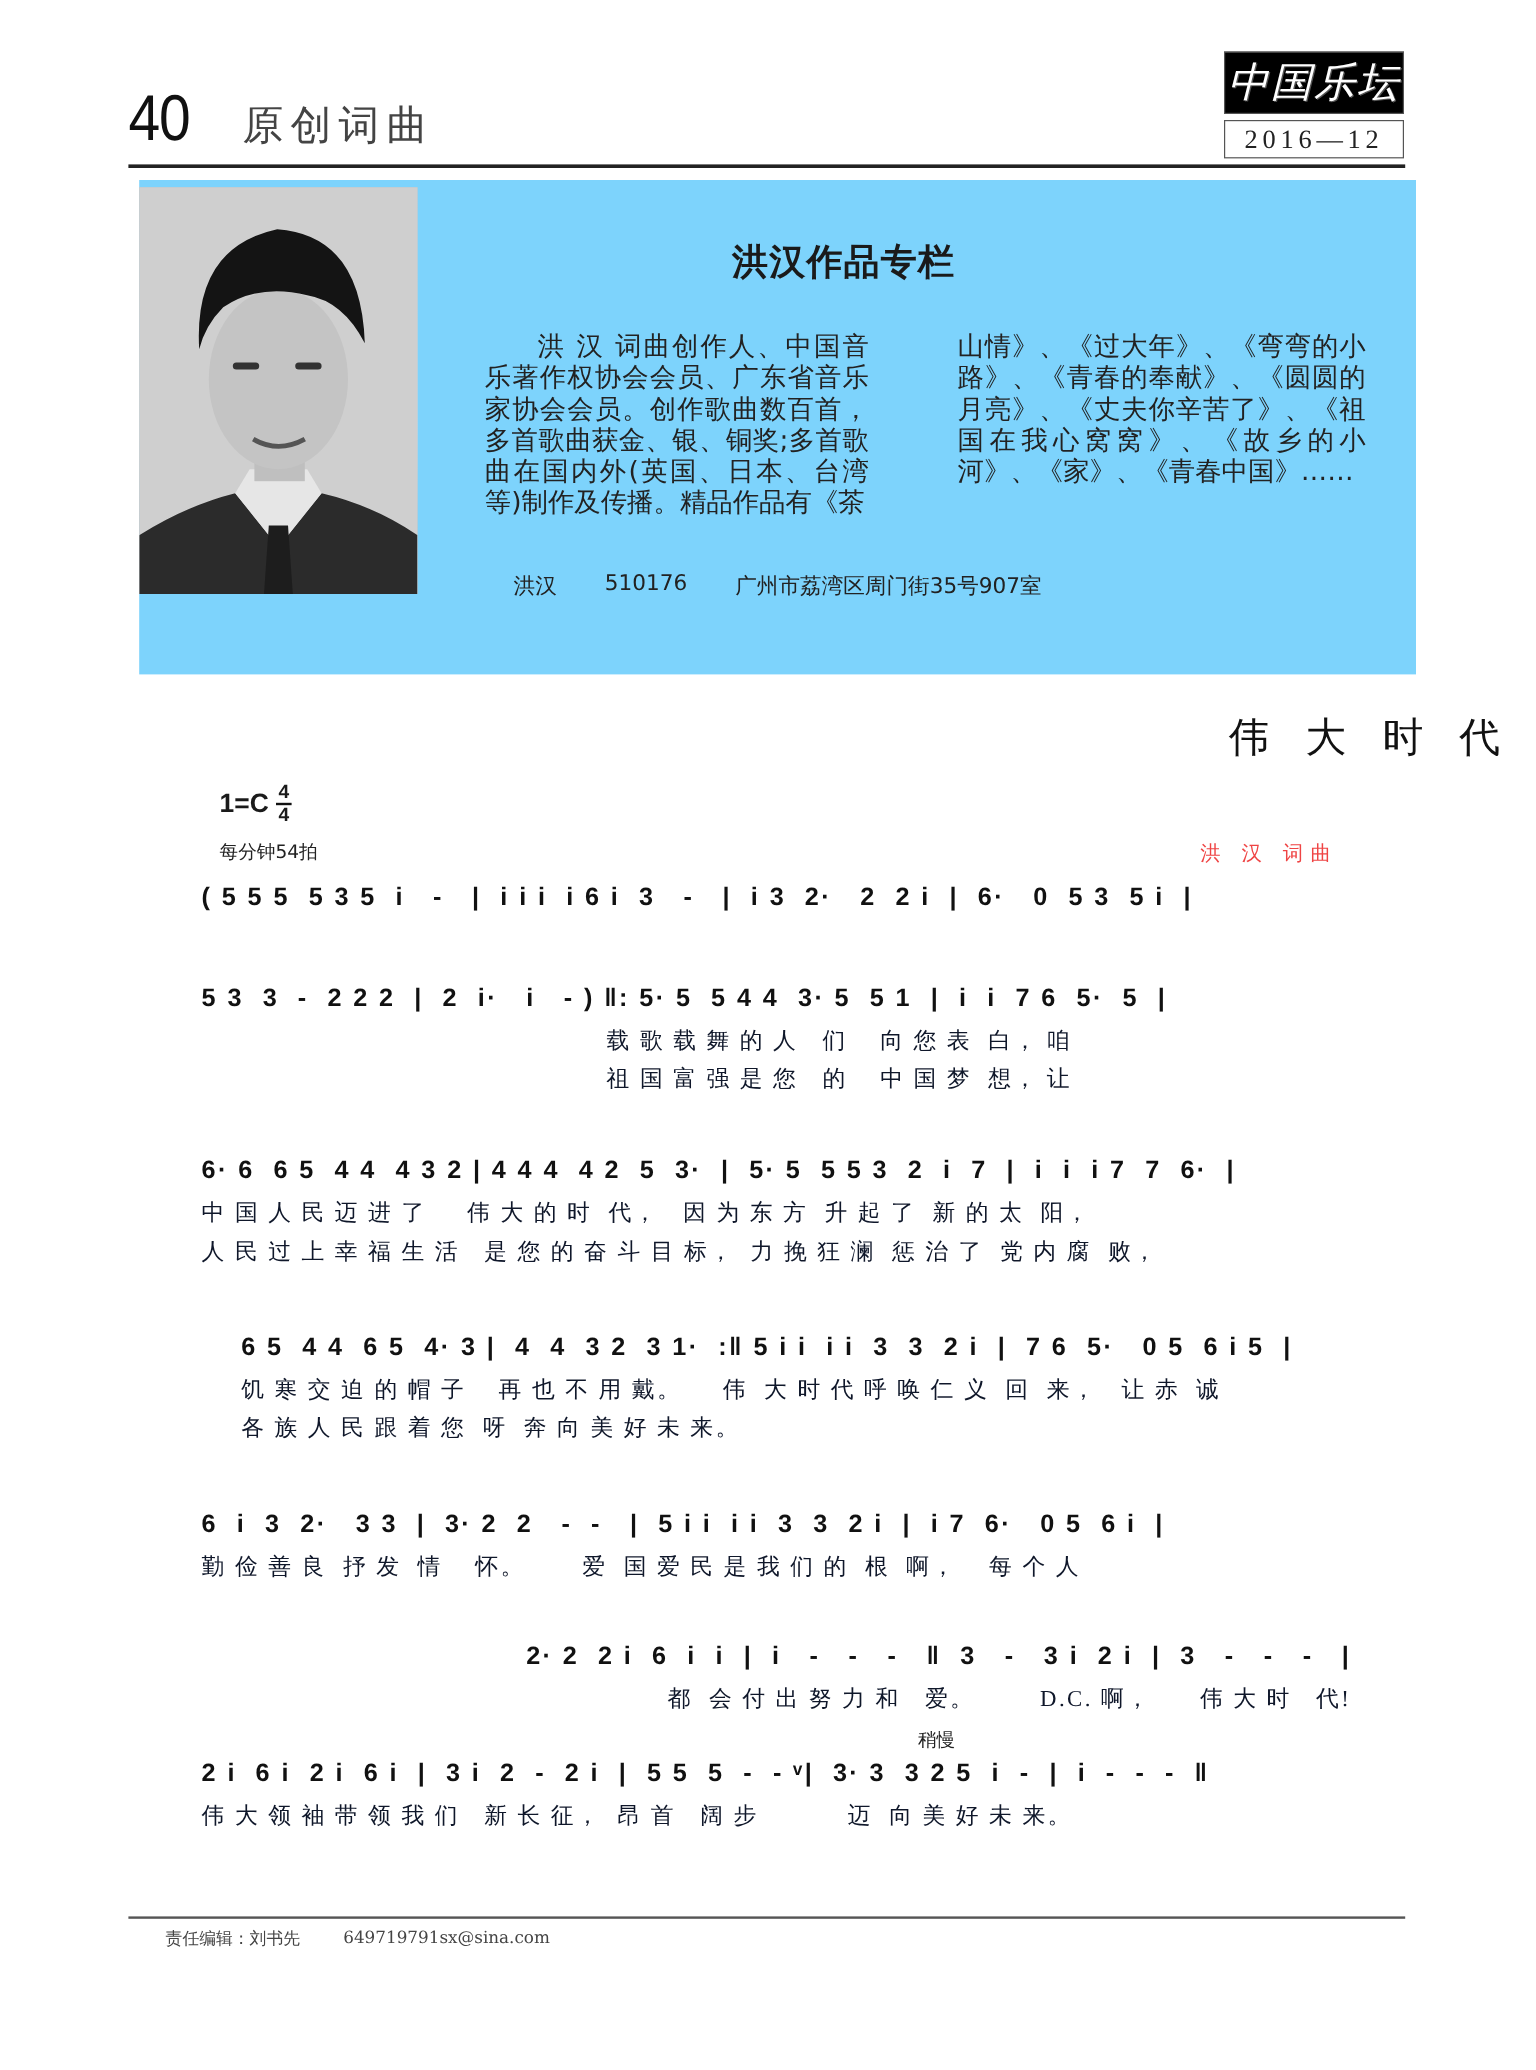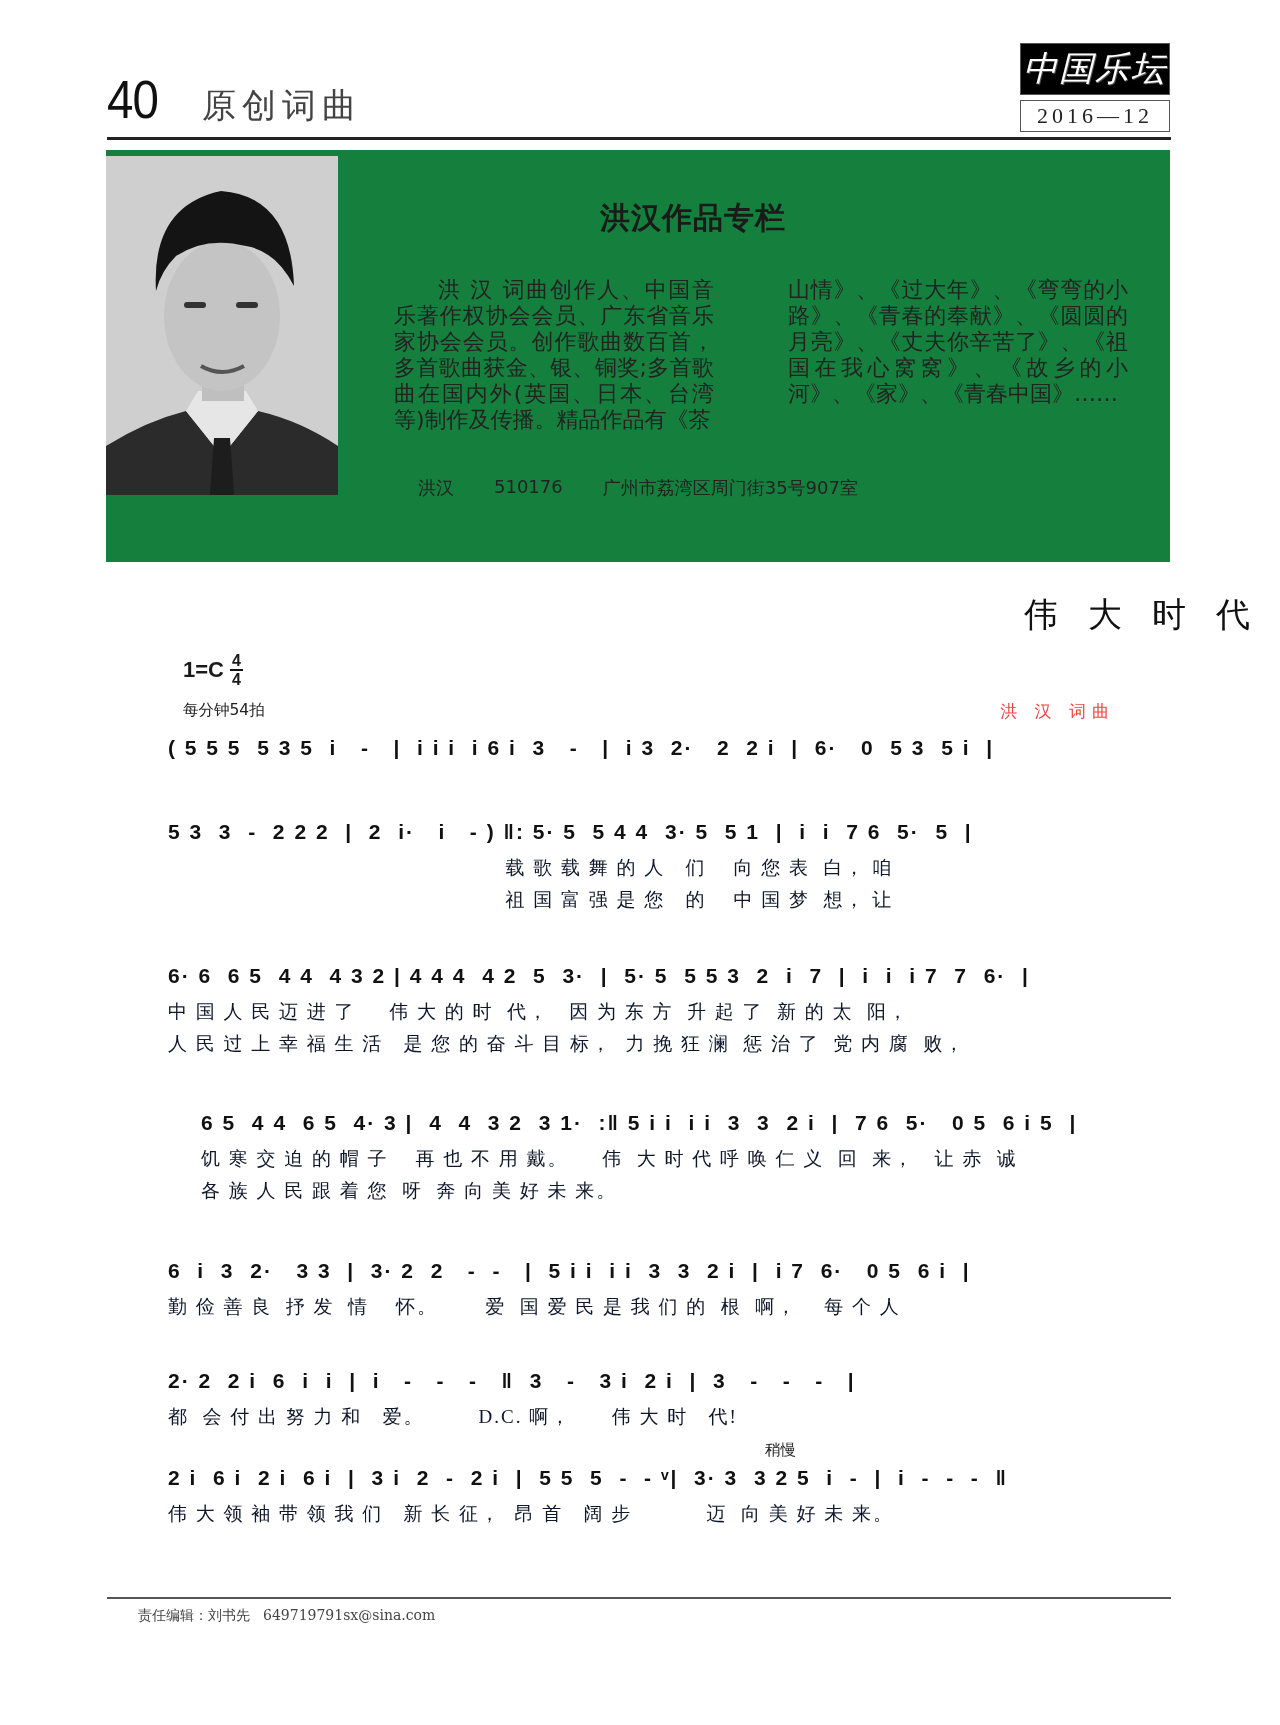--- a/index.html
+++ b/index.html
@@ -7,21 +7,21 @@
   body { position: relative; font-family: "DejaVu Sans", sans-serif; color: #1a1a1a; }
 
   
   .page-num { position: absolute; left: 107px; top: 72px; font-family: "Liberation Sans", sans-serif; font-size: 54px; font-weight: 400; letter-spacing: -1px; line-height: 1; color: #111; transform: scaleX(0.88); transform-origin: left; }
   .section-title { position: absolute; left: 202px; top: 88px; font-family: "DejaVu Serif", serif; font-size: 34px; color: #444; letter-spacing: 6px; line-height: 1; }
   .header-rule { position: absolute; left: 107px; top: 137px; width: 1064px; height: 3px; background: #222; }
   .mag-logo { position: absolute; left: 1020px; top: 43px; width: 150px; height: 52px; background: #000000; border: 1.5px solid #555; display: flex; align-items: center; justify-content: center; font-family: "DejaVu Serif", serif; font-size: 34px; color: #fff; font-style: italic; letter-spacing: 2px; text-shadow: 1px 1px 0 #555; }
   .mag-date { position: absolute; left: 1020px; top: 100px; width: 150px; height: 32px; border: 1.5px solid #555; display: flex; align-items: center; justify-content: center; font-family: "Liberation Serif", serif; font-size: 22px; letter-spacing: 4px; color: #222; }
 
   
-  .profile-panel { position: absolute; left: 106px; top: 150px; width: 1064px; height: 412px; background: #15803d; }
+  .profile-panel { position: absolute; left: 116px; top: 150px; width: 1064px; height: 412px; background: #7dd3fc; }
   .photo { position: absolute; left: 0; top: 6px; width: 232px; height: 339px; background: linear-gradient(180deg,#c9c9c9 0%,#d4d4d4 60%,#bdbdbd 100%); overflow: hidden; }
   .photo svg { width: 100%; height: 100%; display: block; }
   .profile-heading { position: absolute; left: 0; width: 1064px; top: 48px; padding-left: 110px; text-align: center; font-family: "DejaVu Serif", serif; font-weight: bold; font-size: 30px; color: #1a1a1a; letter-spacing: 1px; }
   .bio-col { position: absolute; top: 127px; width: 320px; font-family: "DejaVu Sans", sans-serif; font-size: 22px; line-height: 26px; color: #222; text-align: justify; }
   .bio-left { left: 288px; text-indent: 2em; }
   .bio-right { left: 682px; width: 340px; }
   .contact-line { position: absolute; left: 0; top: 326px; width: 100%; padding-left: 312px; font-size: 18px; color: #222; display: flex; gap: 40px; }
 
   
   .song-title { position: absolute; left: 0; width: 1280px; top: 592px; text-align: right; font-family: Liberation Sans, sans-serif; font-size: 34px; letter-spacing: 30px; padding-left: 30px; color: #111; }
@@ -29,21 +29,21 @@
   .timesig { display: inline-flex; flex-direction: column; align-items: center; font-size: 16px; line-height: 17px; font-weight: bold; }
   .timesig .bar { width: 13px; height: 2px; background: #111; }
   .tempo { position: absolute; left: 183px; top: 700px; font-size: 15.5px; color: #222; }
   .credit { position: absolute; right: 165px; top: 700px; font-family: "DejaVu Serif", serif; font-size: 17px; letter-spacing: 6px; color: #ef4444; }
   .notes-row { position: relative; height: 40px; font-family: "Liberation Sans", sans-serif; font-weight: bold; font-size: 21px; white-space: pre; letter-spacing: 2px; color: #111; line-height: 40px; }
   .lyric-row { position: relative; height: 32px; font-family: Liberation Serif, serif; font-size: 19px; line-height: 32px; white-space: pre; color: #0f172a; letter-spacing: 2px; }
   .line-block { position: absolute; left: 168px; width: 958px; }
 
   
   .footer-rule { position: absolute; left: 107px; top: 1597px; width: 1064px; height: 1.5px; background: #555; }
-  .footer { position: absolute; left: 138px; top: 1607px; font-family: "DejaVu Serif", serif; font-size: 14px; color: #444; display: flex; gap: 13px; }
+  .footer { position: absolute; left: 138px; top: 1607px; font-family: "DejaVu Serif", serif; font-size: 14px; color: #444; display: flex; gap: 36px; }
 </style>
 </head>
 <body>
 
 <div class="page-num">40</div>
 <div class="section-title">原创词曲</div>
 <div class="mag-logo">中国乐坛</div>
 <div class="mag-date">2016—12</div>
 <div class="header-rule"></div>
 
@@ -112,21 +112,21 @@
   <div class="notes-row">6 5  4 4  6 5  4· 3 |  4  4  3 2  3 1·  :‖ 5 i i  i i  3  3  2 i  |  7 6  5·   0 5  6 i 5  |</div>
   <div class="lyric-row">饥 寒 交 迫 的 帽 子    再 也 不 用 戴。     伟  大 时 代 呼 唤 仁 义  回  来，   让 赤  诚</div>
   <div class="lyric-row">各 族 人 民 跟 着 您  呀  奔 向 美 好 未 来。</div>
 </div>
 
 <div class="line-block" style="top:1251px;">
   <div class="notes-row">6  i  3  2·   3 3  |  3· 2  2   -  -   |  5 i i  i i  3  3  2 i  |  i 7  6·   0 5  6 i  |</div>
   <div class="lyric-row">勤 俭 善 良  抒 发  情    怀。       爱  国 爱 民 是 我 们 的  根  啊，    每 个 人</div>
 </div>
 
-<div class="line-block" style="top:1361px;">
+<div class="line-block" style="top:1361px;text-align:right;">
   <div class="notes-row">2· 2  2 i  6  i  i  |  i   -   -   -   ‖  3   -   3 i  2 i  |  3   -   -   -   |</div>
   <div class="lyric-row">都  会 付 出 努 力 和   爱。        D.C. 啊，      伟 大 时   代!</div>
 </div>
 
 <div class="line-block" style="top:1458px;">
   <div style="position:absolute; left:597px; top:-18px; font-size:15.5px; color:#222;">稍慢</div>
   <div class="notes-row">2 i  6 i  2 i  6 i  |  3 i  2  -  2 i  |  5 5  5  -  - ᵛ|  3· 3  3 2 5  i  -  |  i  -  -  -  ‖</div>
   <div class="lyric-row">伟 大 领 袖 带 领 我 们   新 长 征，  昂 首   阔 步           迈  向 美 好 未 来。</div>
 </div>
 

